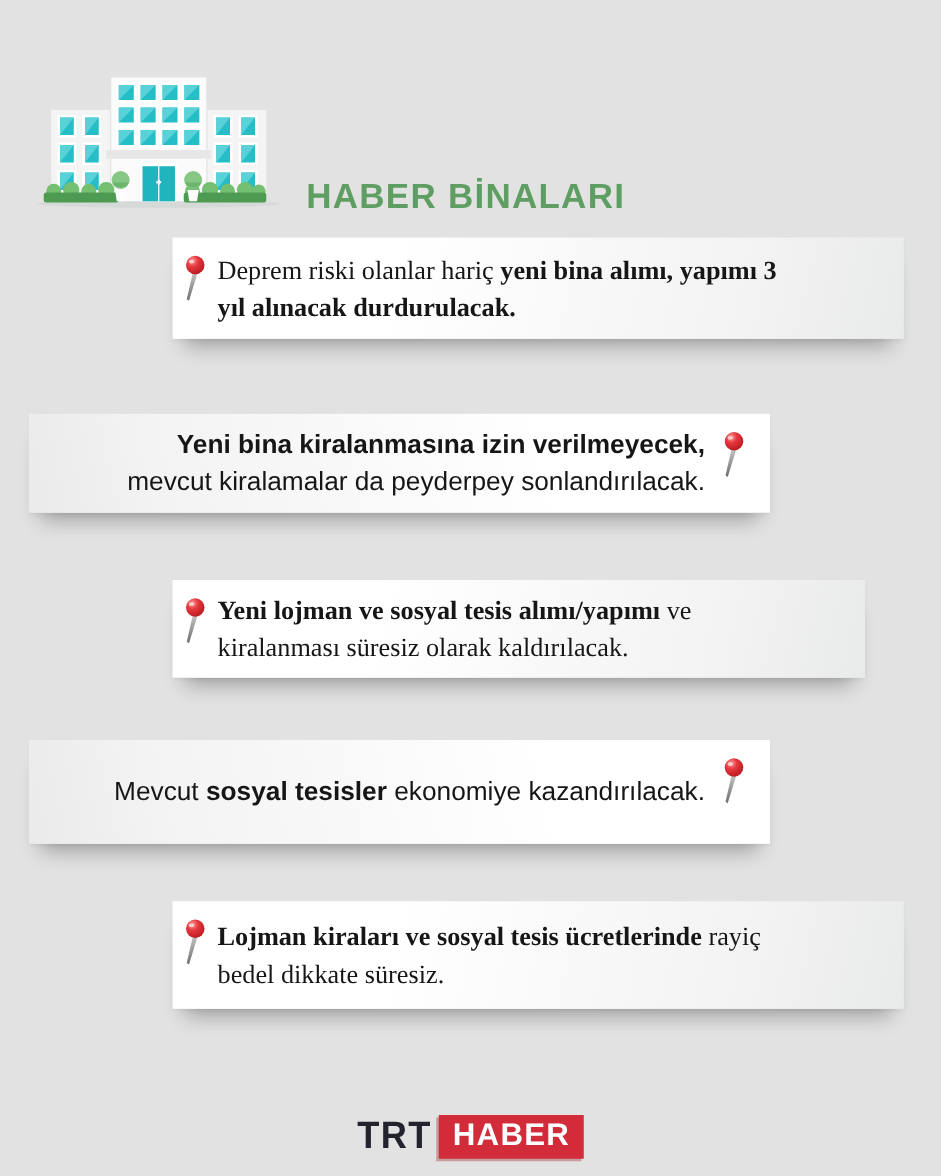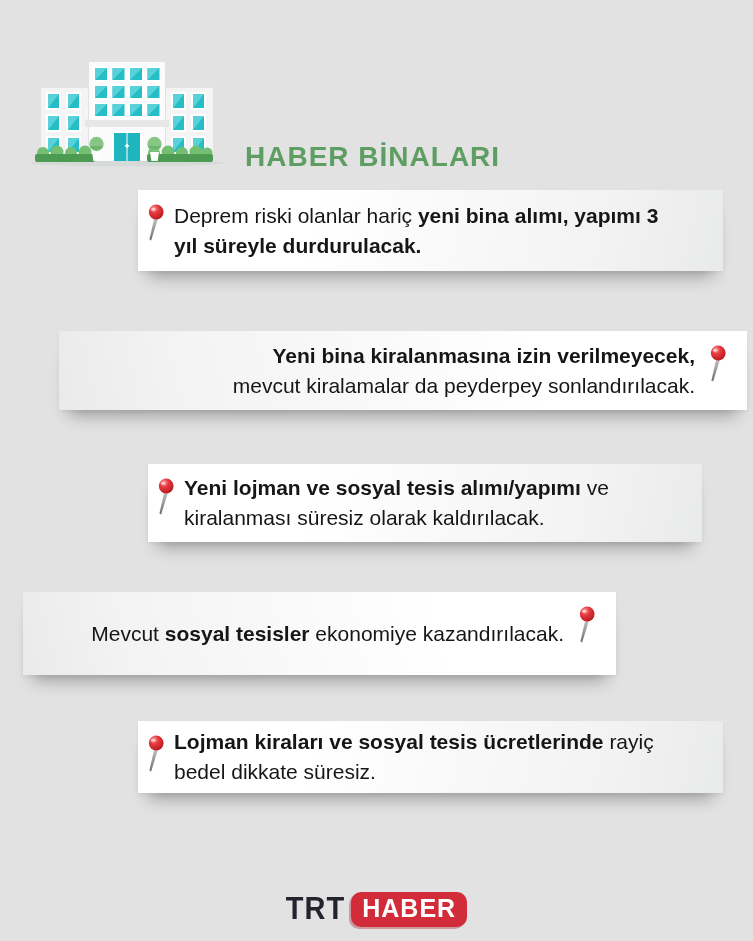--- a/index.html
+++ b/index.html
@@ -20,28 +20,28 @@
     color:#5f9e63;
   }
 
   
   .card{
     position:absolute;
     box-shadow:0 15px 16px -10px rgba(0,0,0,0.32), 0 2px 4px rgba(0,0,0,0.05);
     display:flex;align-items:center;
     font-size:21px;line-height:30px;color:#161616;
   }
-  .card.pin-left{ background:linear-gradient(103deg,#ffffff 30%,#f3f3f3 78%,#e9eaea 100%); }
+  .card.pin-left{ background:linear-gradient(103deg,#ffffff 30%,#f3f3f3 78%,#e9eaea 100%);font-family:Liberation Serif, serif; }
   .card.pin-right{ background:linear-gradient(257deg,#ffffff 30%,#f3f3f3 82%,#eaeaea 100%); }
 
   .card-1{left:138px;top:190px;width:585px;height:81px;}
-  .card-2{left:23px; top:331px;width:688px;height:79px;margin-left:36px;}
-  .card-3{left:148px;top:464px;width:554px;height:78px;}
+  .card-2{left:23px; top:331px;width:593px;height:79px;}
+  .card-3{left:138px;top:464px;width:554px;height:78px;}
   .card-4{left:23px; top:592px;width:593px;height:83px;}
-  .card-5{left:138px;top:721px;width:585px;height:72px;}
+  .card-5{left:138px;top:721px;width:585px;height:86px;}
 
   .card-text{flex:1;}
   .card.pin-left  .card-text{padding-left:36px;padding-right:14px;text-align:left;}
   .card.pin-right .card-text{padding-right:52px;padding-left:30px;text-align:right;}
   .card-text b{font-weight:bold;}
 
   .pin{
     position:absolute;width:25px;height:40px;pointer-events:none;
   }
   .card.pin-left  .pin{left:4px;top:14px;}
@@ -54,21 +54,21 @@
     position:absolute;left:0;top:891px;width:753px;height:36px;
     display:flex;align-items:center;justify-content:center;gap:6px;
   }
   .logo-trt{
     font-size:29px;font-weight:bold;letter-spacing:1px;color:#23232e;
     transform:scaleY(1.05);
   }
   .logo-haber{
     background:#d22b3a;color:#ffffff;
     font-size:25px;font-weight:bold;letter-spacing:1px;
-    padding:2px 11px 4px 11px;border-radius:10px;
+    padding:2px 11px 4px 11px;border-radius:0;
     box-shadow:-2px 2px 0 rgba(160,20,30,0.35);
   }
   .hidden-defs{position:absolute;width:0;height:0;overflow:hidden;}
 </style>
 </head>
 <body>
 
 <svg class="hidden-defs" aria-hidden="true">
   <defs>
     <radialGradient id="pinGrad" cx="35%" cy="28%" r="80%">
@@ -200,21 +200,21 @@
   <div class="title">HABER BİNALARI</div>
 
   <div class="card card-1 pin-left">
     <svg class="pin" viewBox="0 0 25 40">
       <polygon points="12.5,13 16,14.5 9.2,36.5 7.4,35.4" fill="url(#needleGrad)"></polygon>
       <circle cx="14.2" cy="8" r="7.4" fill="url(#pinGrad)"></circle>
       <ellipse cx="11.2" cy="5.2" rx="2.2" ry="1.5" fill="#ffd9d9" opacity="0.85"></ellipse>
     </svg>
     <div class="card-text">
         <div><span>Deprem riski olanlar hariç </span><b>yeni bina alımı, yapımı 3</b></div>
-        <div><b>yıl süreyle durdurulacak.</b></div>
+        <div><b>yıl alınacak durdurulacak.</b></div>
       </div>
   </div>
 
   <div class="card card-2 pin-right">
     <div class="card-text">
         <div><b>Yeni bina kiralanmasına izin verilmeyecek,</b></div>
         <div><span>mevcut kiralamalar da peyderpey sonlandırılacak.</span></div>
       </div>
     <svg class="pin" viewBox="0 0 25 40">
       <polygon points="12.5,13 16,14.5 9.2,36.5 7.4,35.4" fill="url(#needleGrad)"></polygon>

